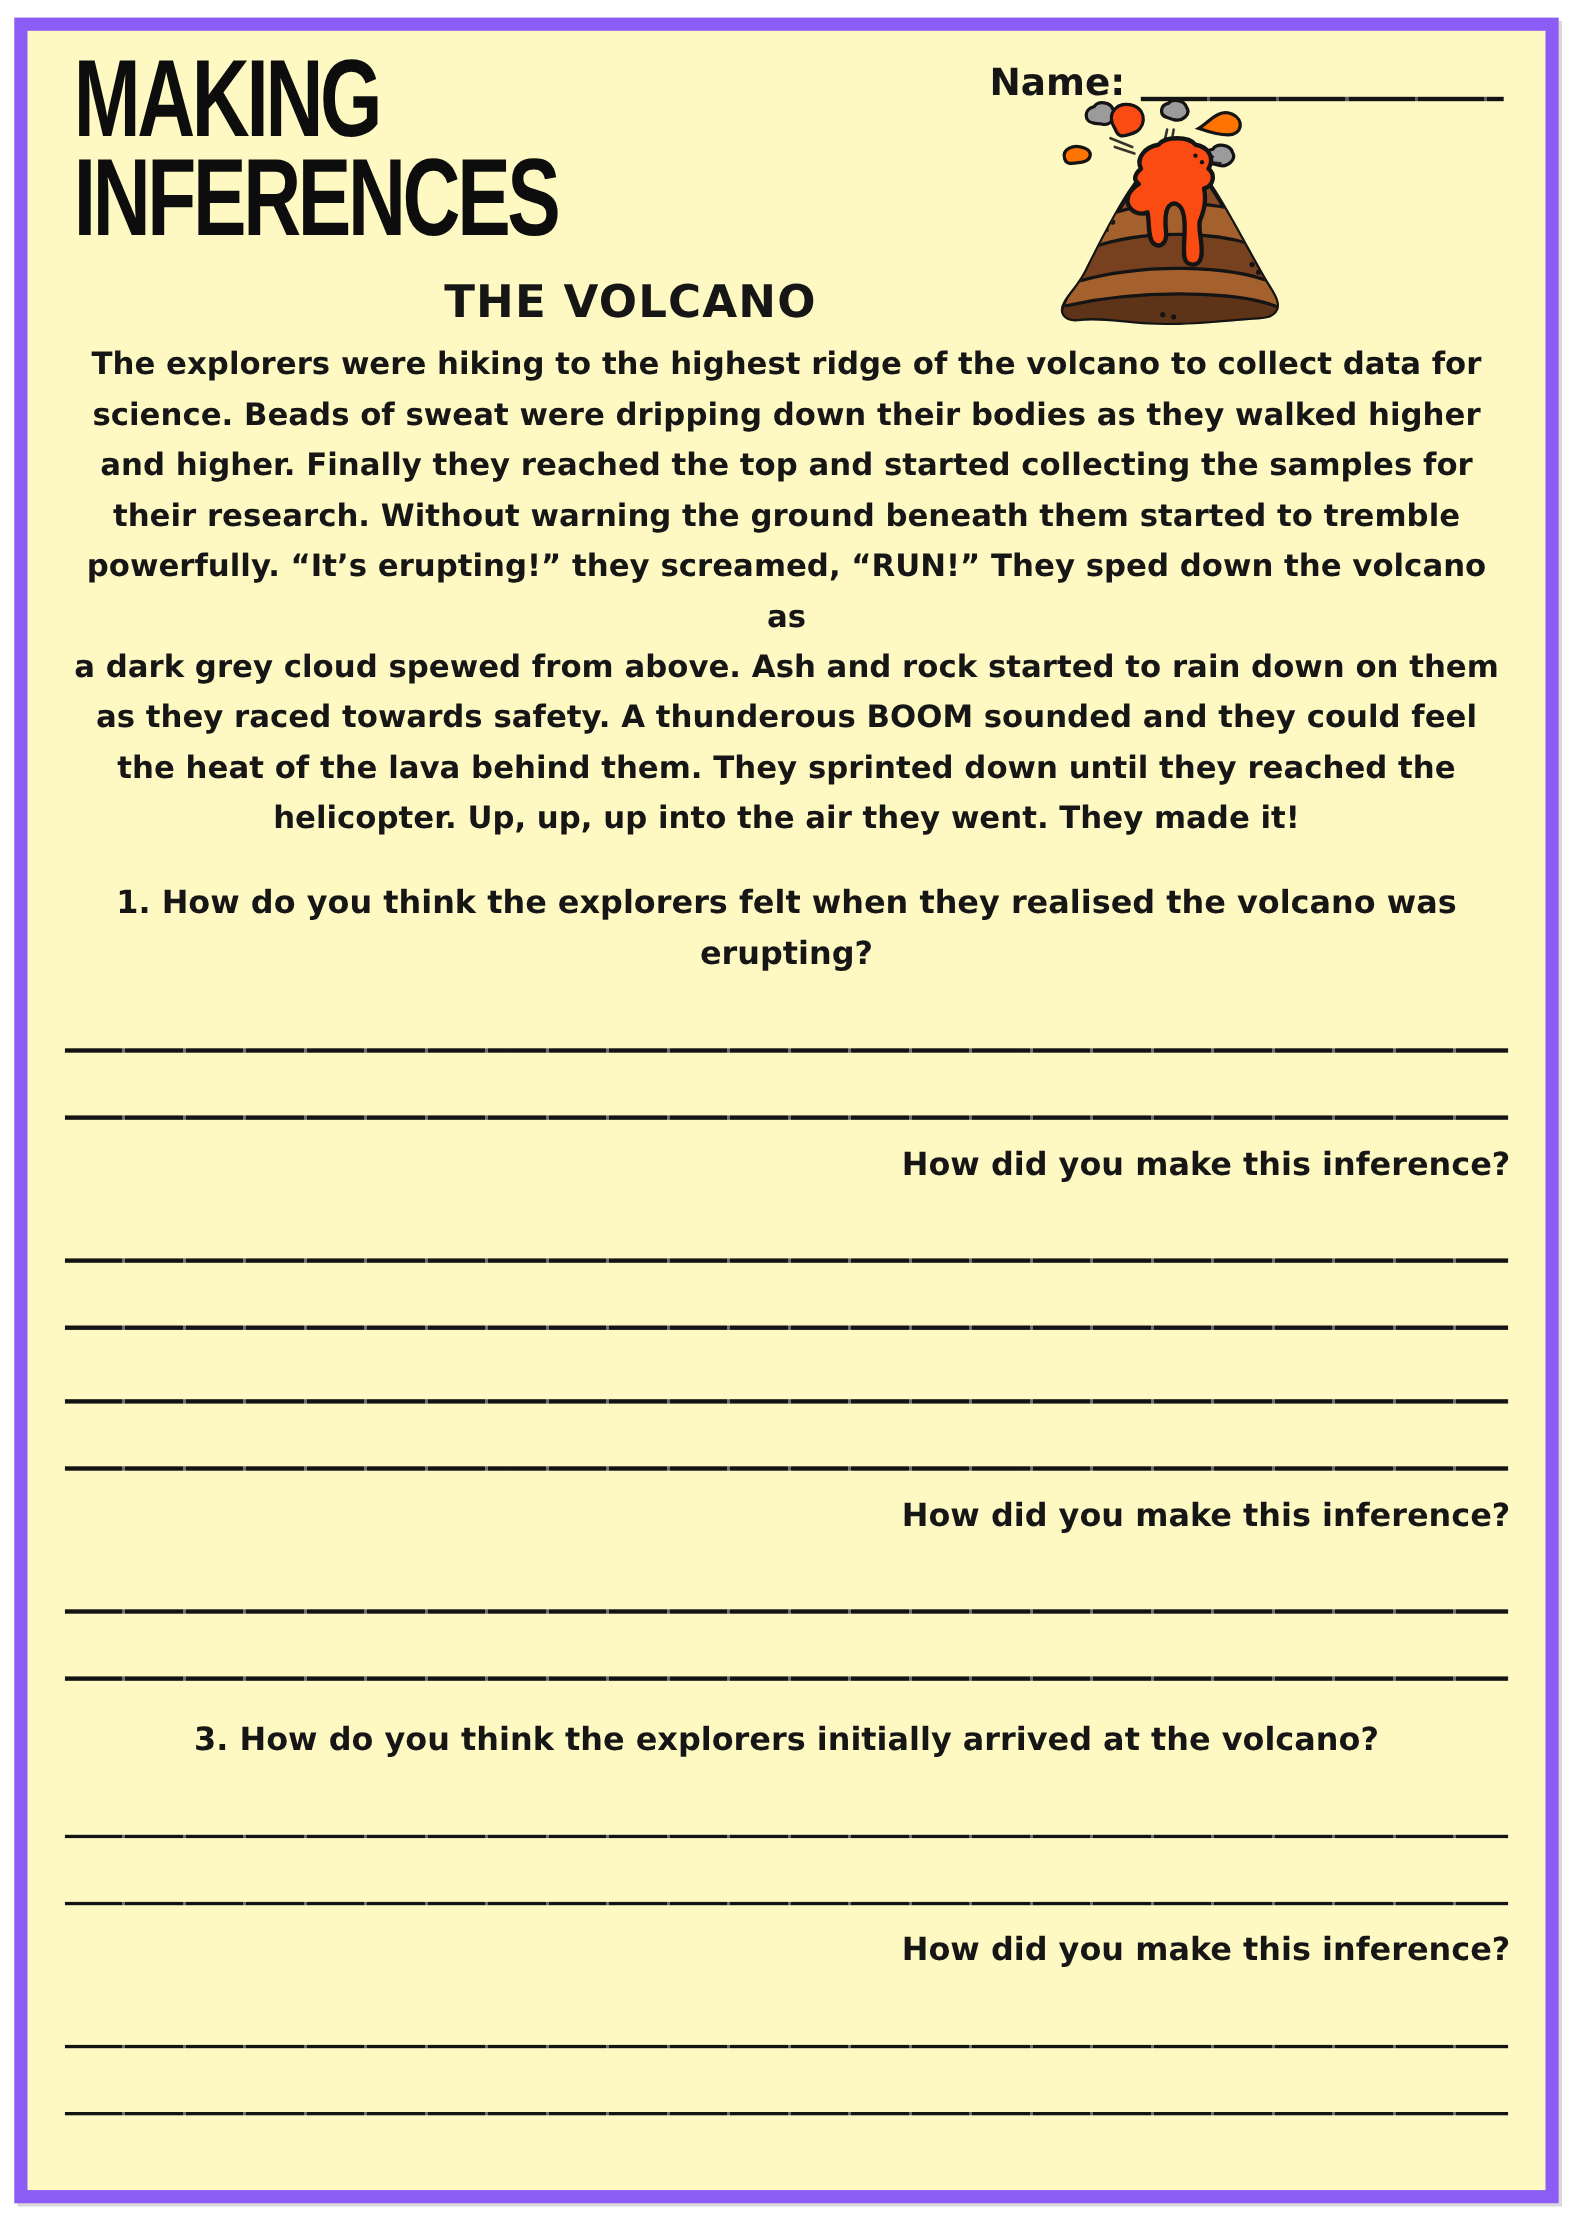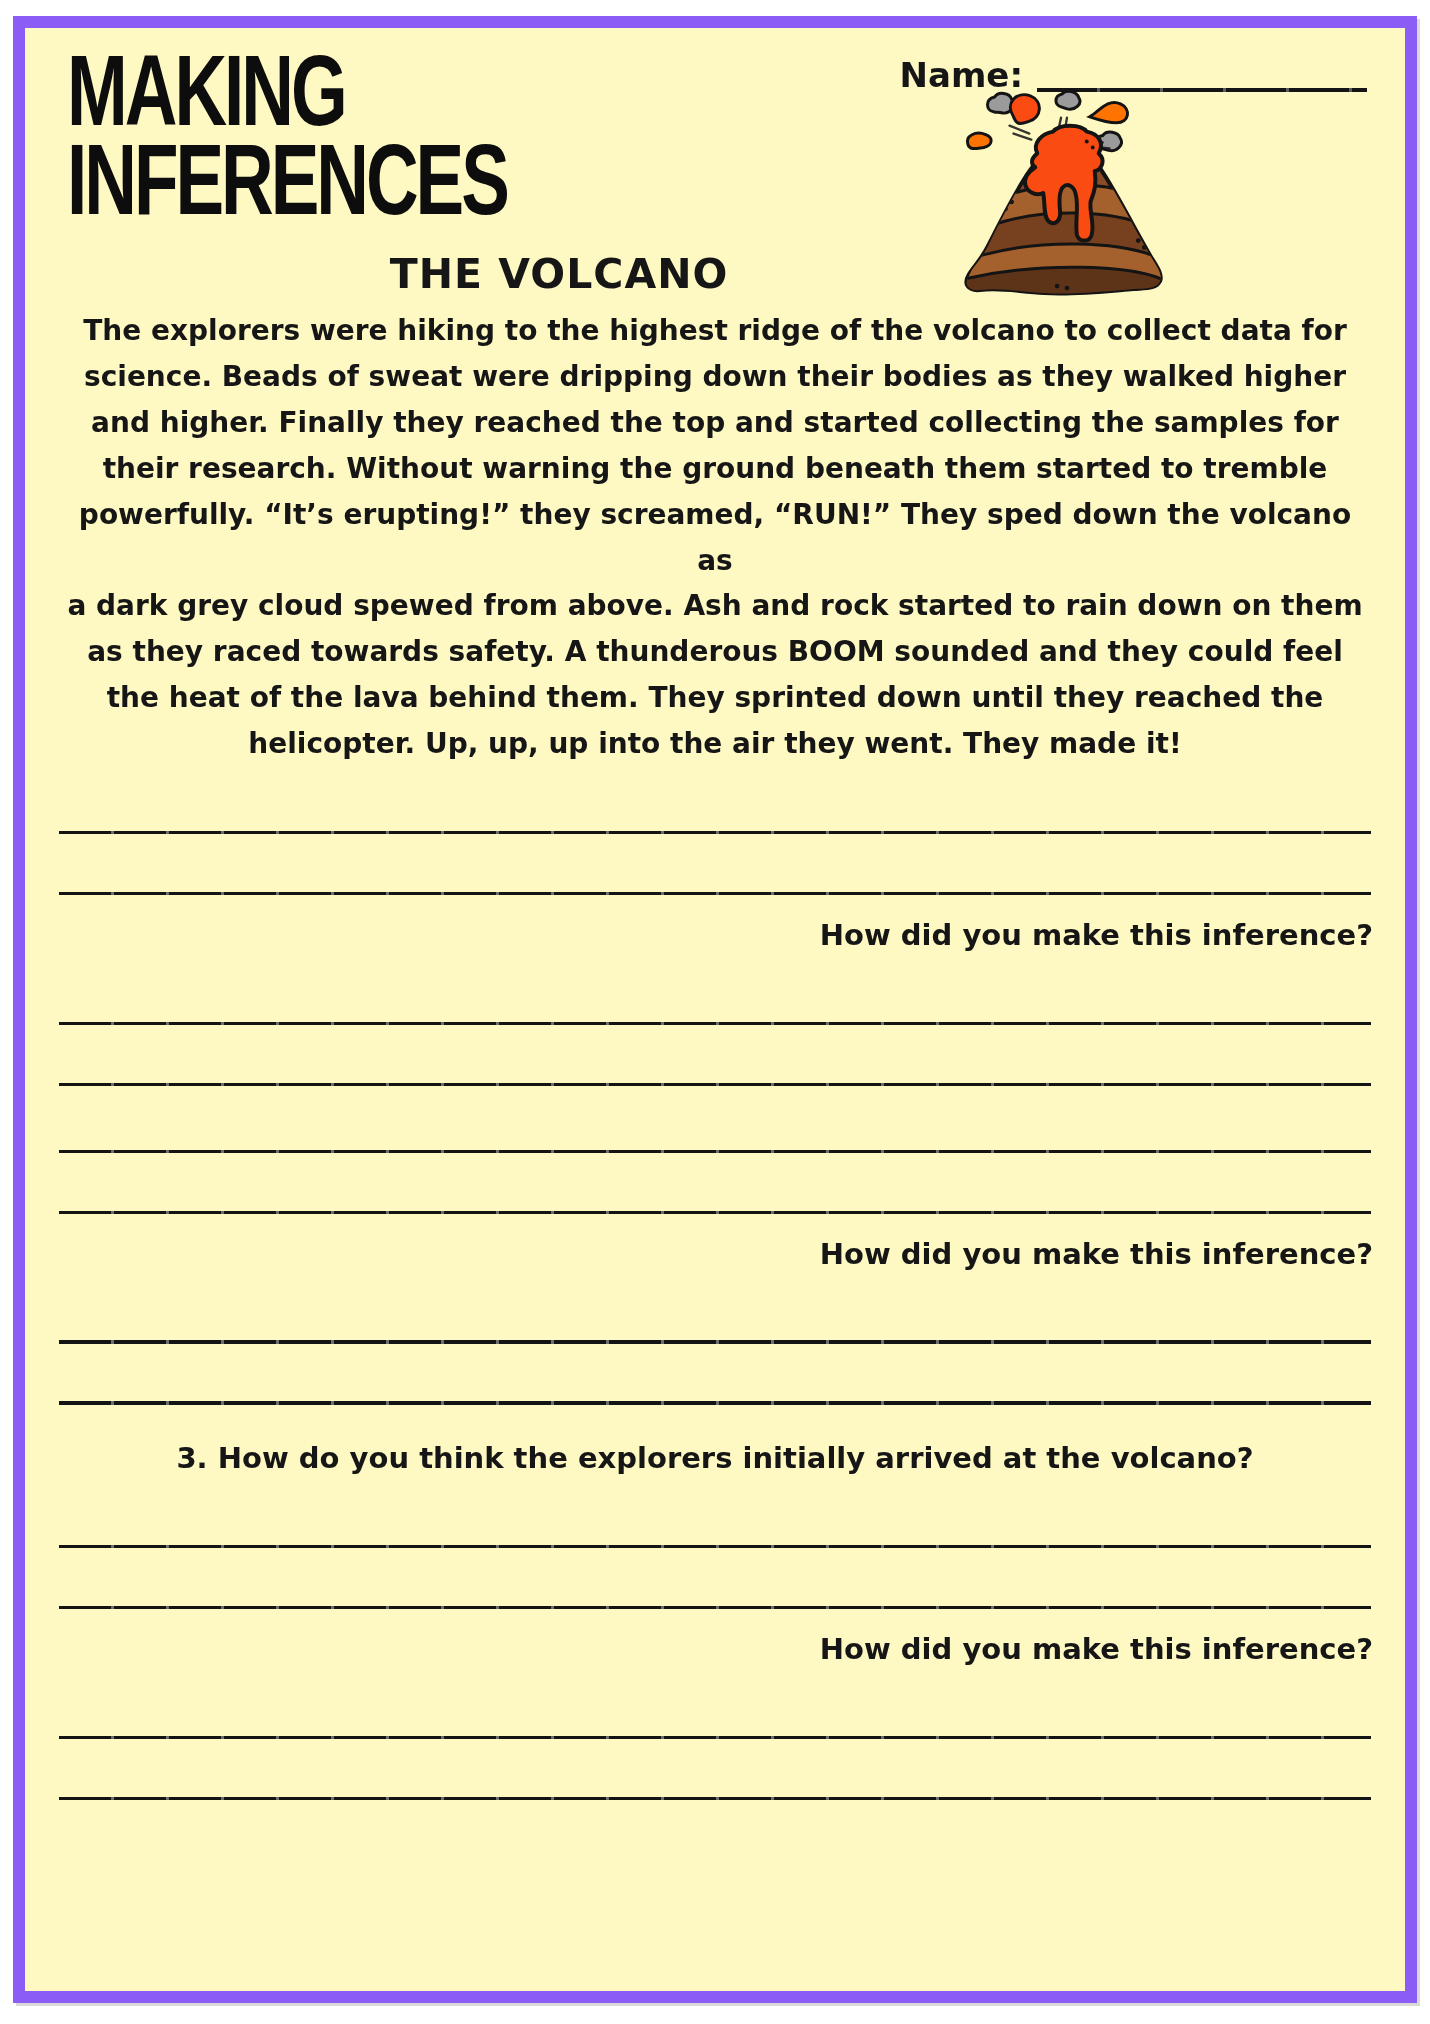--- a/index.html
+++ b/index.html
@@ -28,21 +28,21 @@
     position:absolute;right:6px;top:14px;display:flex;align-items:flex-end;
   }
   .name-label{font-size:34px;font-weight:700;line-height:1;margin-right:14px;}
   .name-line{width:330px;height:30px;position:relative;}
   .name-line::after{
     content:"";position:absolute;left:0;right:0;bottom:0;height:4px;
     background:repeating-linear-gradient(90deg,#141414 0 60px,#5d5d5d 60px 63px);
   }
   .volcano-wrap{position:absolute;left:892px;top:46px;width:230px;height:208px;}
   .story-title{
-    position:absolute;left:2px;bottom:-4px;width:76%;margin:0;
+    position:absolute;left:16px;bottom:-4px;width:76%;margin:0;
     text-align:center;font-size:41px;font-weight:700;letter-spacing:1px;
   }
   
   .story{
     margin:14px 0 0 0;text-align:center;white-space:pre-line;
     font-size:28px;font-weight:700;line-height:1.64;
   }
   
   .question-label{
     margin:30px 0 0 0;text-align:center;white-space:pre-line;
@@ -137,20 +137,22 @@
 science.  Beads of sweat were dripping down their bodies as they walked higher
 and higher.  Finally they reached the top and started collecting the samples for
 their research.  Without warning the ground beneath them started to tremble
 powerfully.  “It’s erupting!” they screamed, “RUN!” They sped down the volcano as
 a dark grey cloud spewed from above.  Ash and rock started to rain down on them
 as they raced towards safety.  A thunderous BOOM sounded and they could feel
 the heat of the lava behind them.  They sprinted down until they reached the
 helicopter.  Up, up, up into the air they went.  They made it!</p>
 
     <section>
+      <p class="question-label">1. How do you think the explorers felt when they realised the volcano was
+erupting?</p>
       <div class="lines-group">
         <div class="answer-line"></div>
         <div class="answer-line"></div>
       </div>
       <p class="inference-prompt">How did you make this inference?</p>
       <div class="lines-group">
         <div class="answer-line"></div>
         <div class="answer-line"></div>
       </div>
     </section>

